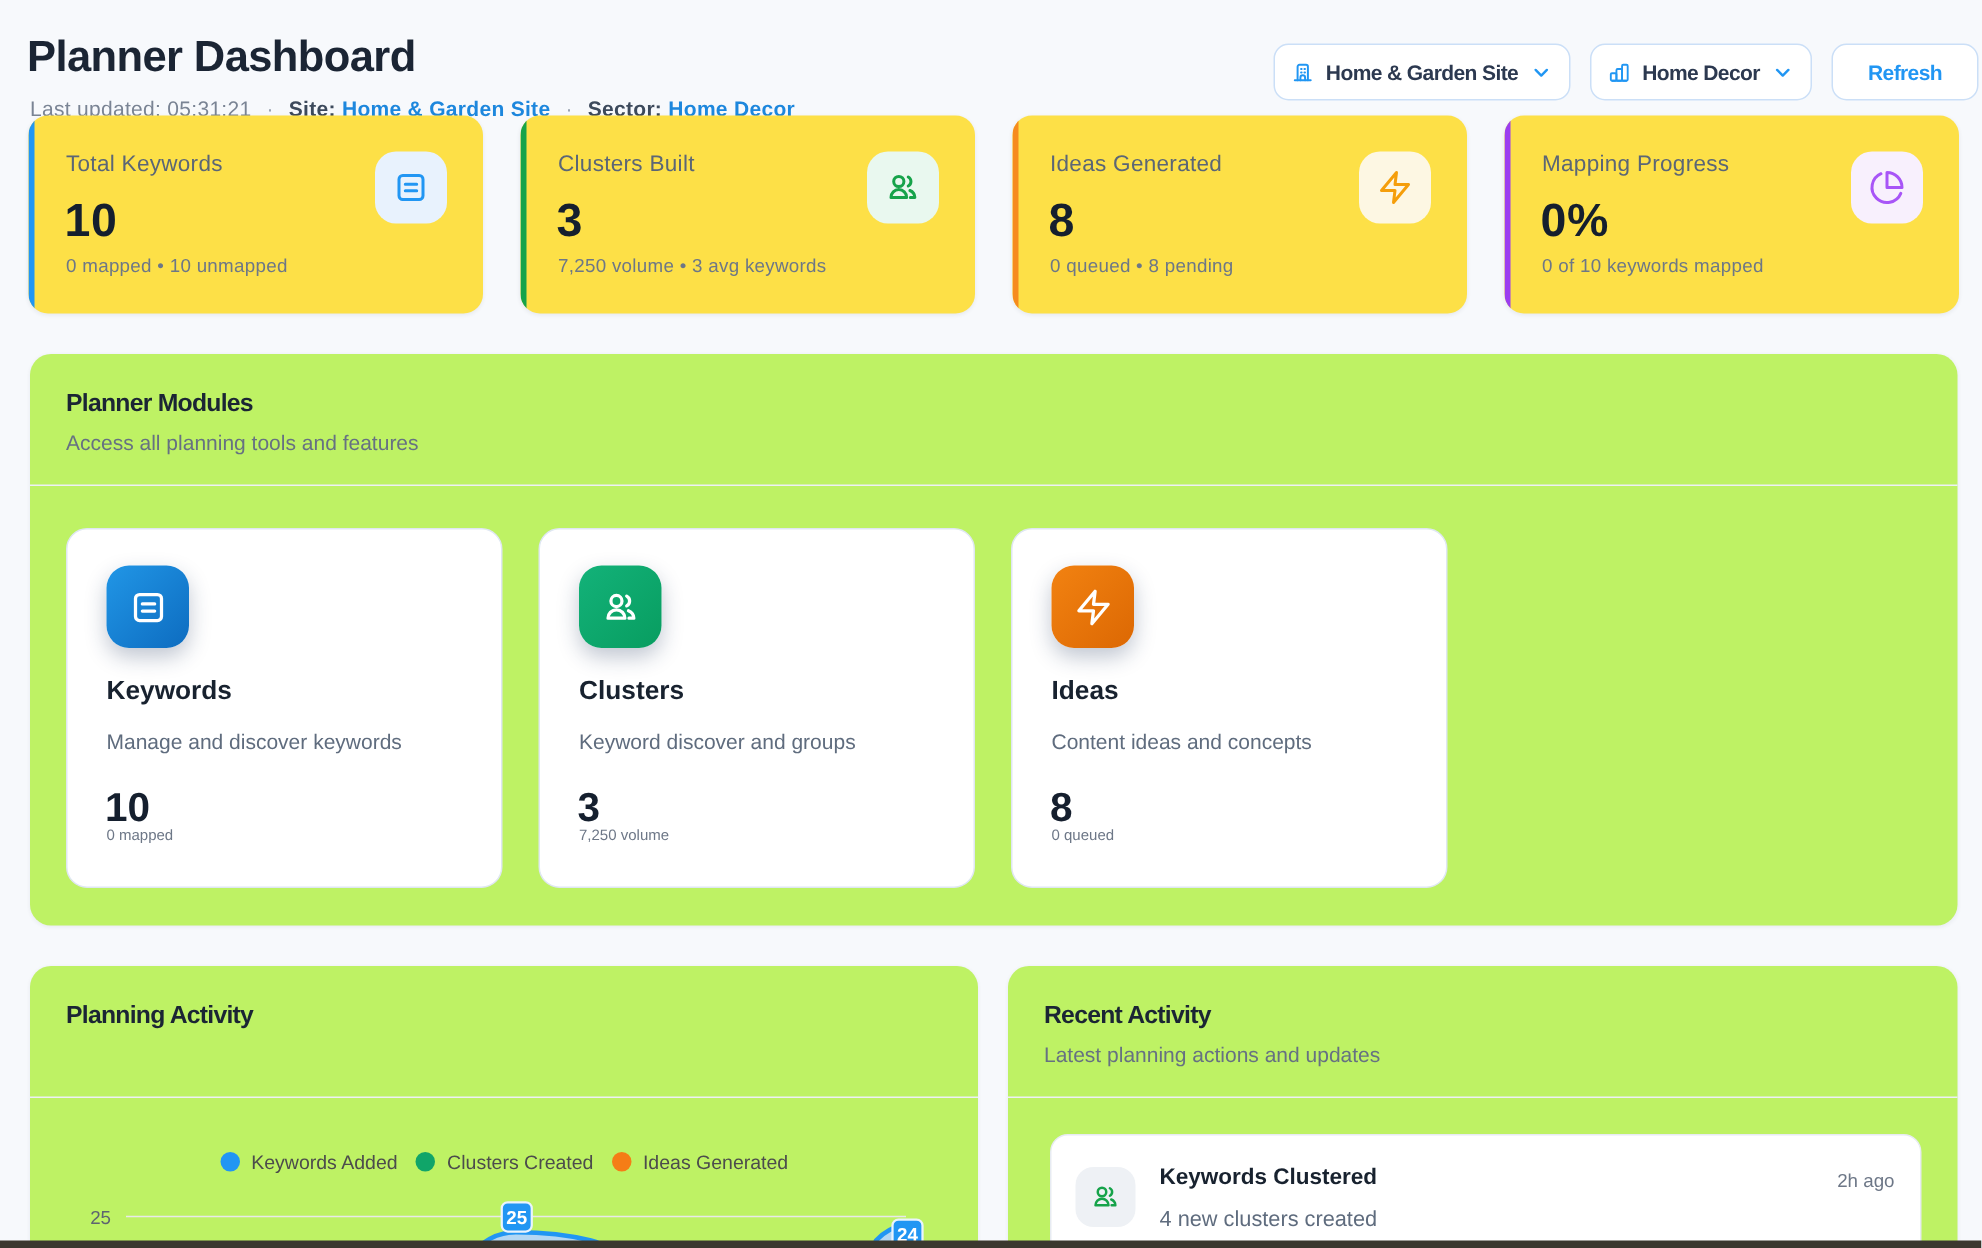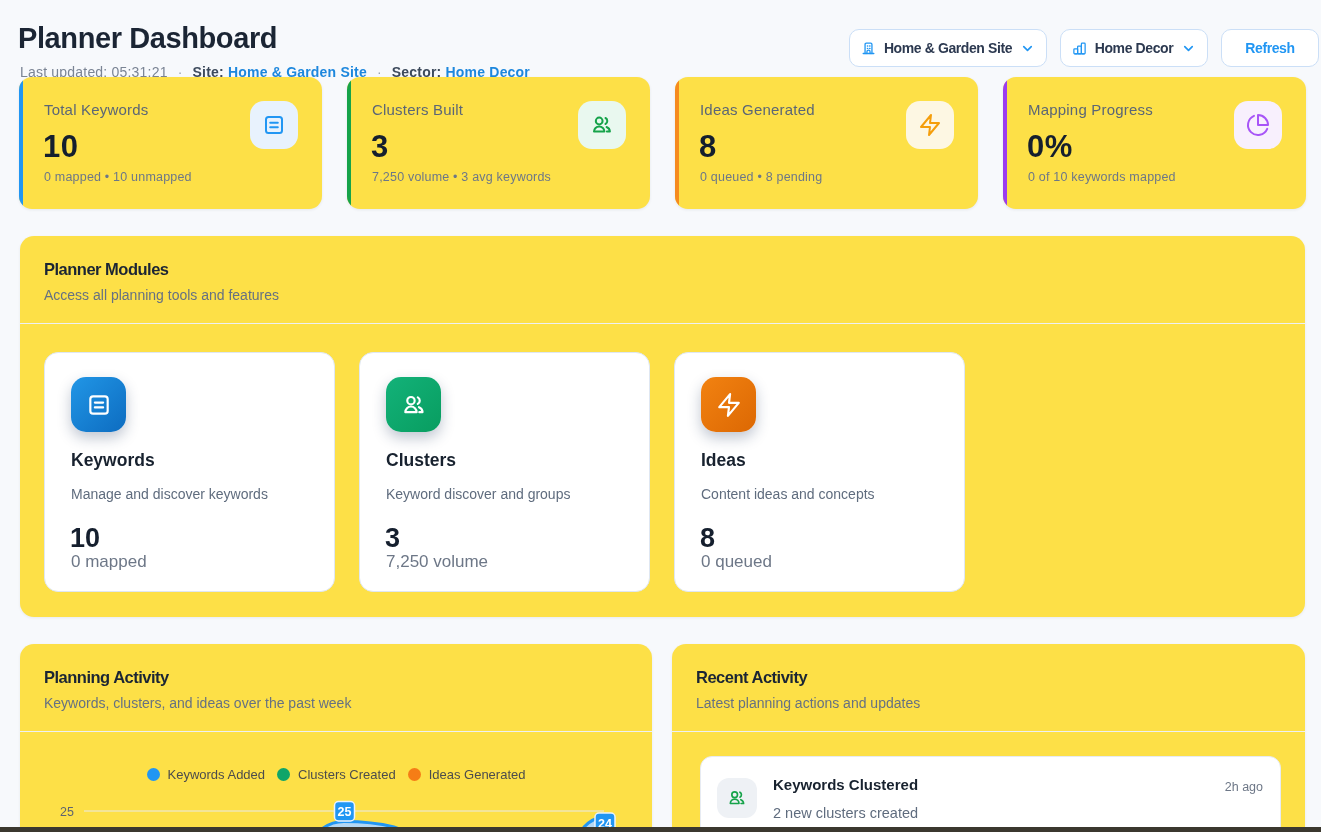--- a/index.html
+++ b/index.html
@@ -1,19 +1,19 @@
 <!DOCTYPE html>
 <html><head>
 <meta charset="utf-8">
 <style>
   * { margin:0; padding:0; box-sizing:border-box; }
   html,body { width:1321px; height:832px; overflow:hidden; }
   body { font-family:"Liberation Sans", sans-serif; background:#f7f9fc; position:relative; }
   .abs { position:absolute; }
-  .card { background:#fde047; border-radius:14px; box-shadow:0 1px 3px rgba(25,40,70,.07); }
+  .card { background:#bef264; border-radius:14px; box-shadow:0 1px 3px rgba(25,40,70,.07); }
   
   #title { left:18px; top:22px; font-size:29px; font-weight:700; color:#1b2534; letter-spacing:-.4px; }
   #subrow { left:20px; top:64px; font-size:14px; color:#7a8494; letter-spacing:.2px; }
   #subrow b { color:#3d4a5c; font-weight:700; }
   #subrow a { color:#1d87dd; text-decoration:none; font-weight:700; }
   .dot { color:#9aa4b2; padding:0 10px; }
   .topbtn { position:absolute; top:29px; height:38px; background:#fff; border:1px solid #cbdff7; border-radius:10px; display:flex; align-items:center; justify-content:center; gap:8px; font-size:14px; font-weight:700; color:#2c3950; letter-spacing:-.4px; }
   
   .stat { position:absolute; top:77px; width:303px; height:132px; background:#fde047; border-radius:13px; box-shadow:0 1px 3px rgba(25,40,70,.08); overflow:hidden; }
   .stat .edge { position:absolute; left:0; top:0; bottom:0; width:4px; }
@@ -24,21 +24,21 @@
   
   #modpanel { left:20px; top:236px; width:1285px; height:381px; }
   .ptitle { position:absolute; left:24px; top:24px; font-size:16.5px; font-weight:700; color:#1b2534; letter-spacing:-.5px; }
   .psub { position:absolute; left:24px; top:51px; font-size:14px; color:#667182; letter-spacing:0; }
   .pdiv { position:absolute; left:0; right:0; top:87px; height:1px; background:#edf0f5; }
   .mod { position:absolute; top:116px; width:291px; height:240px; border:1px solid #dfe7f2; border-radius:14px; background:#fff; }
   .mod .mic { position:absolute; left:26px; top:24px; width:55px; height:55px; border-radius:15px; display:flex; align-items:center; justify-content:center; box-shadow:0 6px 14px rgba(30,50,90,.28); }
   .mod h3 { position:absolute; left:26px; top:97px; font-size:17.5px; font-weight:700; color:#18222f; letter-spacing:0; }
   .mod .d { position:absolute; left:26px; top:133px; font-size:14px; color:#5f6c7e; letter-spacing:0; }
   .mod .n { position:absolute; left:25px; top:170px; font-size:27px; font-weight:700; color:#151f2e; }
-  .mod .c { position:absolute; left:26px; top:199px; font-size:17px; color:#6d7787; }
+  .mod .c { position:absolute; left:26px; top:199px; font-size:10px; color:#6d7787; }
   
   #actcard { left:20px; top:644px; width:632px; height:210px; }
   #reccard { left:672px; top:644px; width:633px; height:210px; }
   .legend { position:absolute; top:123px; left:0; right:0; display:flex; justify-content:center; gap:12px; font-size:13px; color:#4c4c4c; }
   .legend span { display:flex; align-items:center; gap:8px; }
   .ldot { width:13px; height:13px; border-radius:50%; display:inline-block; }
   #recitem { position:absolute; left:28px; top:112px; width:581px; height:95px; border:1px solid #e7ebf2; border-radius:12px; background:#fff; }
 </style>
 </head>
 <body>
@@ -159,21 +159,20 @@
       </div>
       <h3>Ideas</h3>
       <div class="d">Content ideas and concepts</div>
       <div class="n">8</div>
       <div class="c">0 queued</div>
     </div>
   </div>
 
   <div class="abs card" id="actcard">
     <div class="ptitle">Planning Activity</div>
-    <div class="psub">Keywords, clusters, and ideas over the past week</div>
     <div class="pdiv"></div>
     <div class="legend">
       <span><i class="ldot" style="background:#2196f3;"></i>Keywords Added</span>
       <span><i class="ldot" style="background:#10a569;"></i>Clusters Created</span>
       <span><i class="ldot" style="background:#f57d16;"></i>Ideas Generated</span>
     </div>
     <div class="abs" style="left:28px; top:161px; width:26px; text-align:right; font-size:12.5px; color:#5e6470;">25</div>
     <svg class="abs" style="left:0; top:0;" width="632" height="210" viewBox="0 0 632 210">
       <line x1="64" y1="167" x2="584" y2="167" stroke="#e9e9e9" stroke-width="1"></line>
       <path d="M64 300 C 150 300, 240 300, 275 240 C 282 225, 286 210, 290 200 C 295 188, 308 177.5, 324 177.5 C 344 177.5, 360 179.5, 374 183 C 388 186.5, 400 200, 410 220 C 425 260, 440 290, 460 300 L 480 300 C 505 300, 530 270, 545 240 C 553 220, 558 200, 564 183 C 570 176.5, 577 173.5, 584 172.5 L 584 300 Z" fill="#b3d7f3" stroke="none"></path>
@@ -194,18 +193,18 @@
     <div id="recitem">
       <div class="abs" style="left:16px; top:21px; width:40px; height:40px; border-radius:12px; background:#eef1f5; display:flex; align-items:center; justify-content:center;">
         <svg width="20" height="20" viewBox="0 0 24 24" fill="none" stroke="#16a34a" stroke-width="2" stroke-linecap="round" stroke-linejoin="round">
           <circle cx="9.2" cy="8" r="3.4"></circle>
           <path d="M4 18.6a5.2 5.2 0 0 1 10.4 0z"></path>
           <path d="M15.5 5a3.4 3.4 0 0 1 0 6"></path>
           <path d="M16.6 14a5.2 5.2 0 0 1 3.3 4.6h-3"></path>
         </svg>
       </div>
       <div class="abs" style="left:72px; top:19px; font-size:15px; font-weight:700; color:#18222f; letter-spacing:0;">Keywords Clustered</div>
-      <div class="abs" style="left:72px; top:48px; font-size:14.5px; color:#5f6c7e;">2 new clusters created</div>
+      <div class="abs" style="left:72px; top:48px; font-size:14.5px; color:#5f6c7e;">4 new clusters created</div>
       <div class="abs" style="right:17px; top:23px; font-size:12.5px; color:#6d7787;">2h ago</div>
     </div>
   </div>
 
   <div class="abs" style="left:0; top:827px; width:1321px; height:5px; background:#3b382f;"></div>
 
 </body></html>

